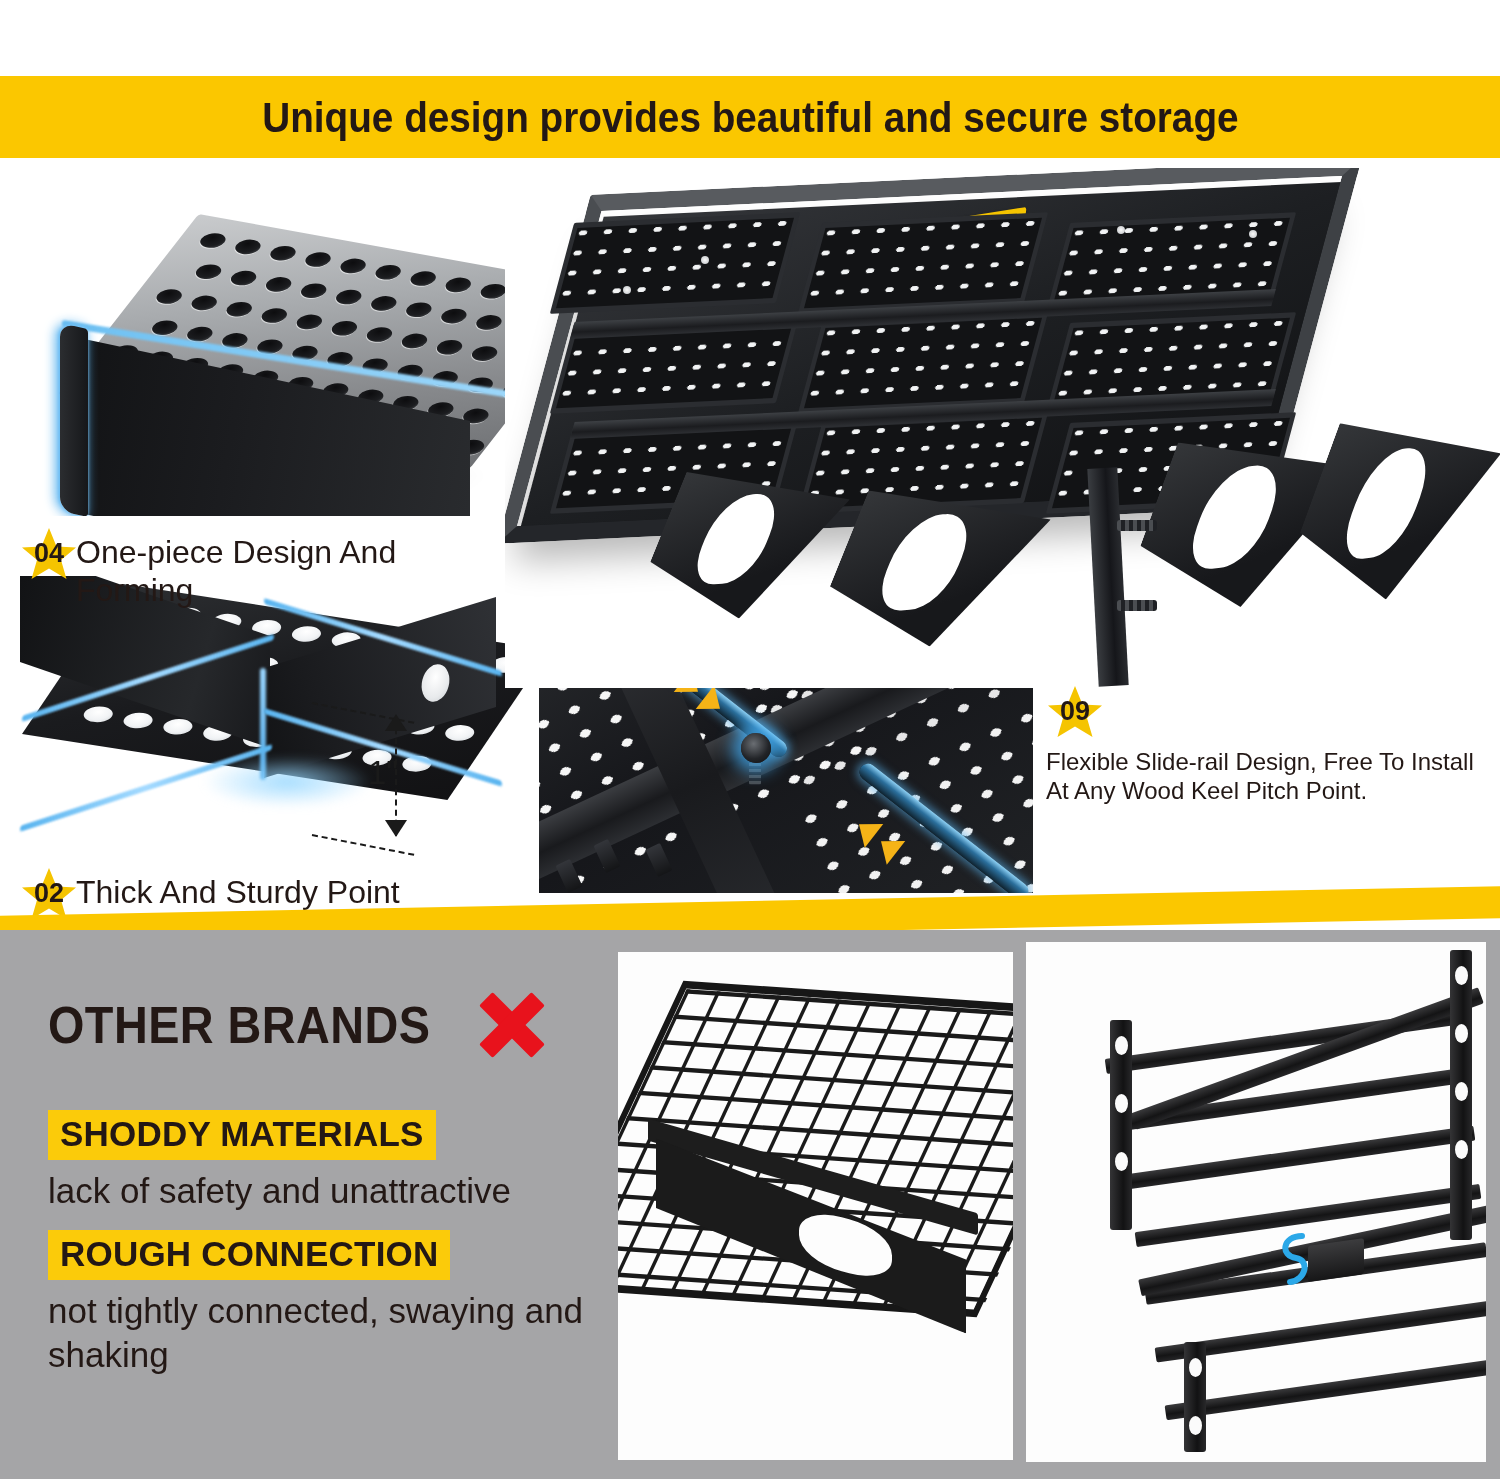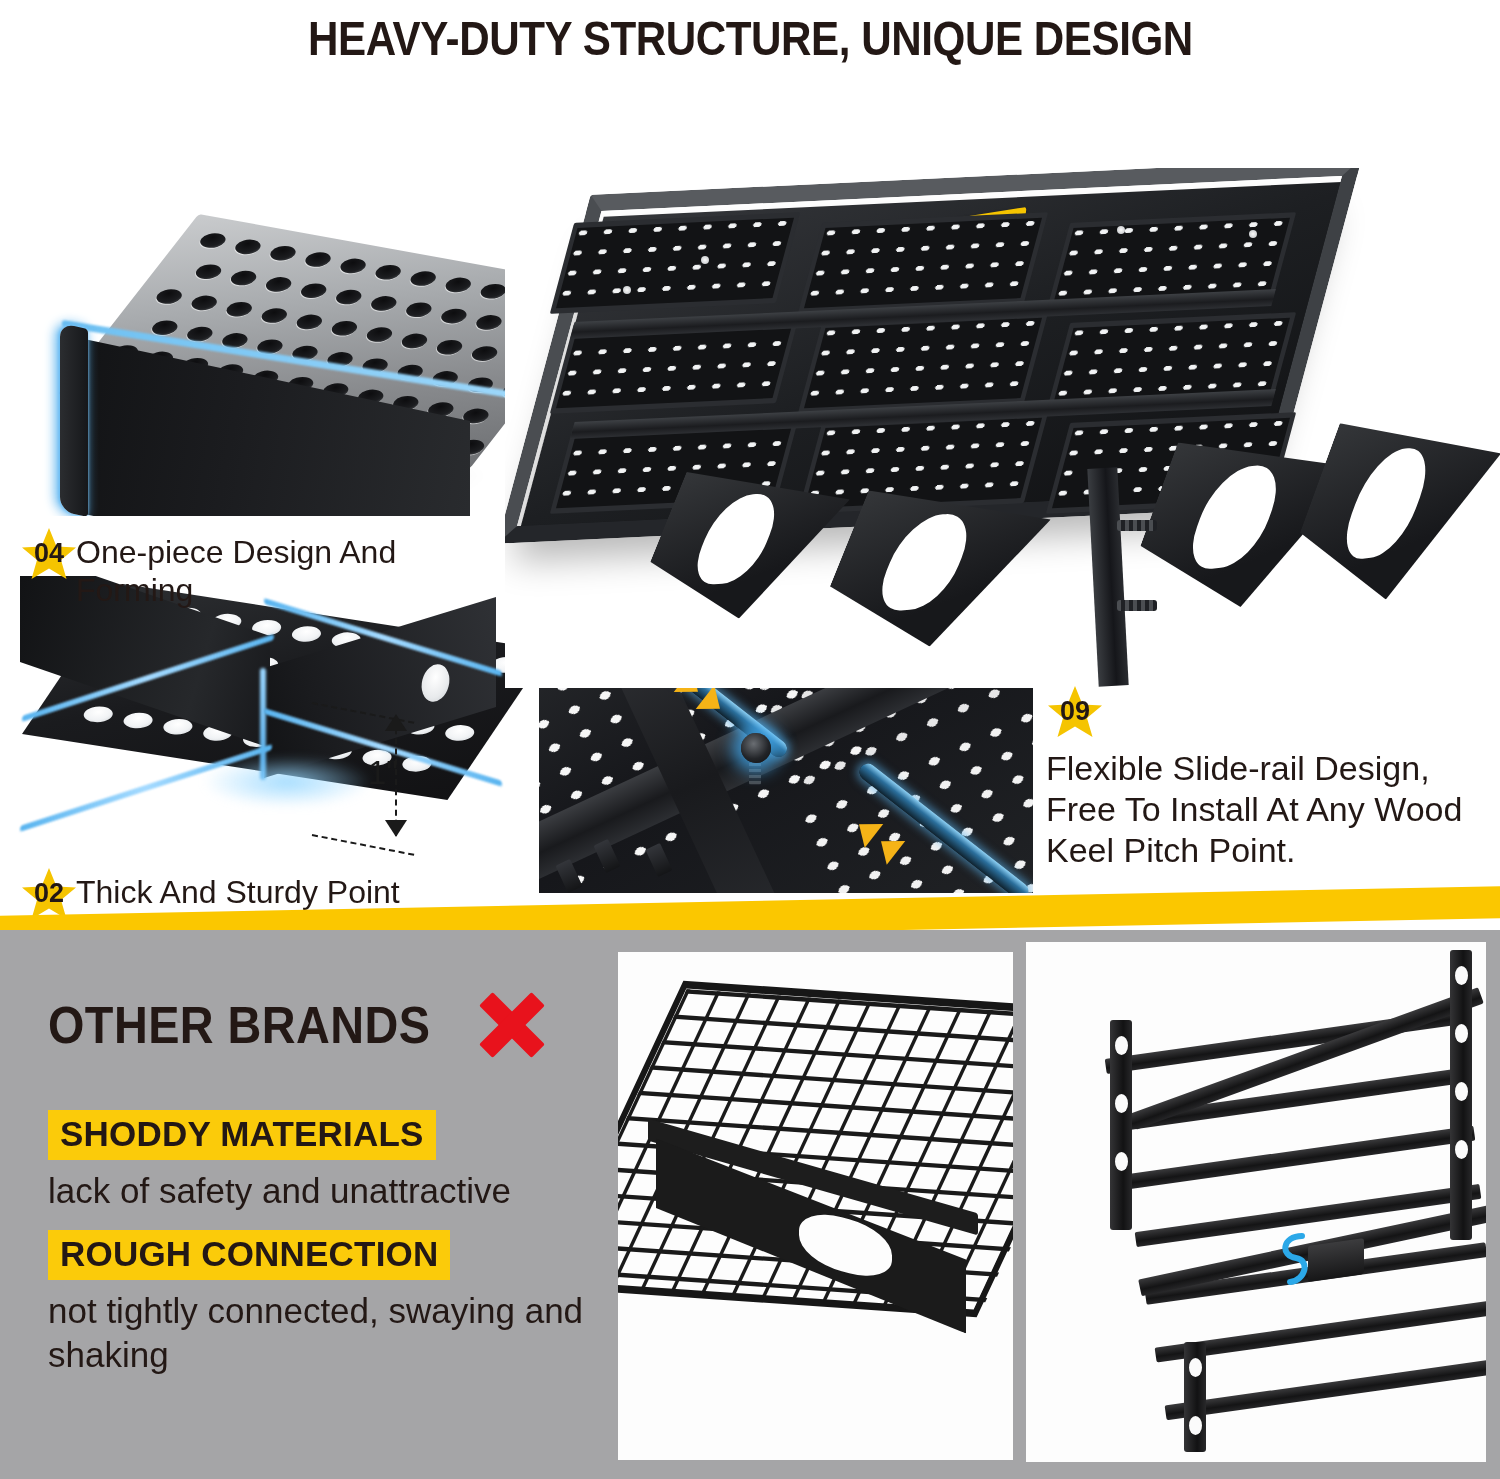--- a/index.html
+++ b/index.html
@@ -414,21 +414,21 @@
     color: #231815;
     line-height: 1.18;
     padding-top: 8px;
     margin-left: -2px;
   }
 
   #callout-01 { left: 20px; top: 368px; width: 500px; }
   #callout-02 { left: 20px; top: 692px; width: 500px; margin-top: 16px; }
   #callout-03 { left: 1046px; top: 526px; width: 444px; flex-direction: column; }
   #callout-03 .callout-text {
-    font-size: 34px;
+    font-size: 24px;
     padding-top: 6px;
     margin-left: 0;
     line-height: 1.2;
   }
 
   
   .divider {
     position: absolute;
     left: -10px; top: 868px;
     width: 1520px; height: 96px;
@@ -584,24 +584,24 @@
     left: 246px; top: 288px;
     width: 40px; height: 62px;
   }
   .bf-hook svg { width: 40px; height: 62px; }
 </style>
 </head>
 <body>
 
 <div id="page">
 
-  <div class="hdr-title-band">
-    <div class="hdr-title">HEAVY-DUTY STRUCTURE, UNIQUE DESIGN</div>
+
+  <div class="hdr-sub-band">
+    <div class="hdr-sub">Unique design provides beautiful and secure storage</div>
   </div>
-
 
   <div class="top-section">
 
     <div class="photo" id="photo-01">
       <div class="ch-shadow"></div>
       <div class="ch-top"></div>
       <div class="ch-holes" id="ch-holes">
           <i style="left:22px; top:14px;"></i>
           <i style="left:62px; top:14px;"></i>
           <i style="left:102px; top:14px;"></i>

